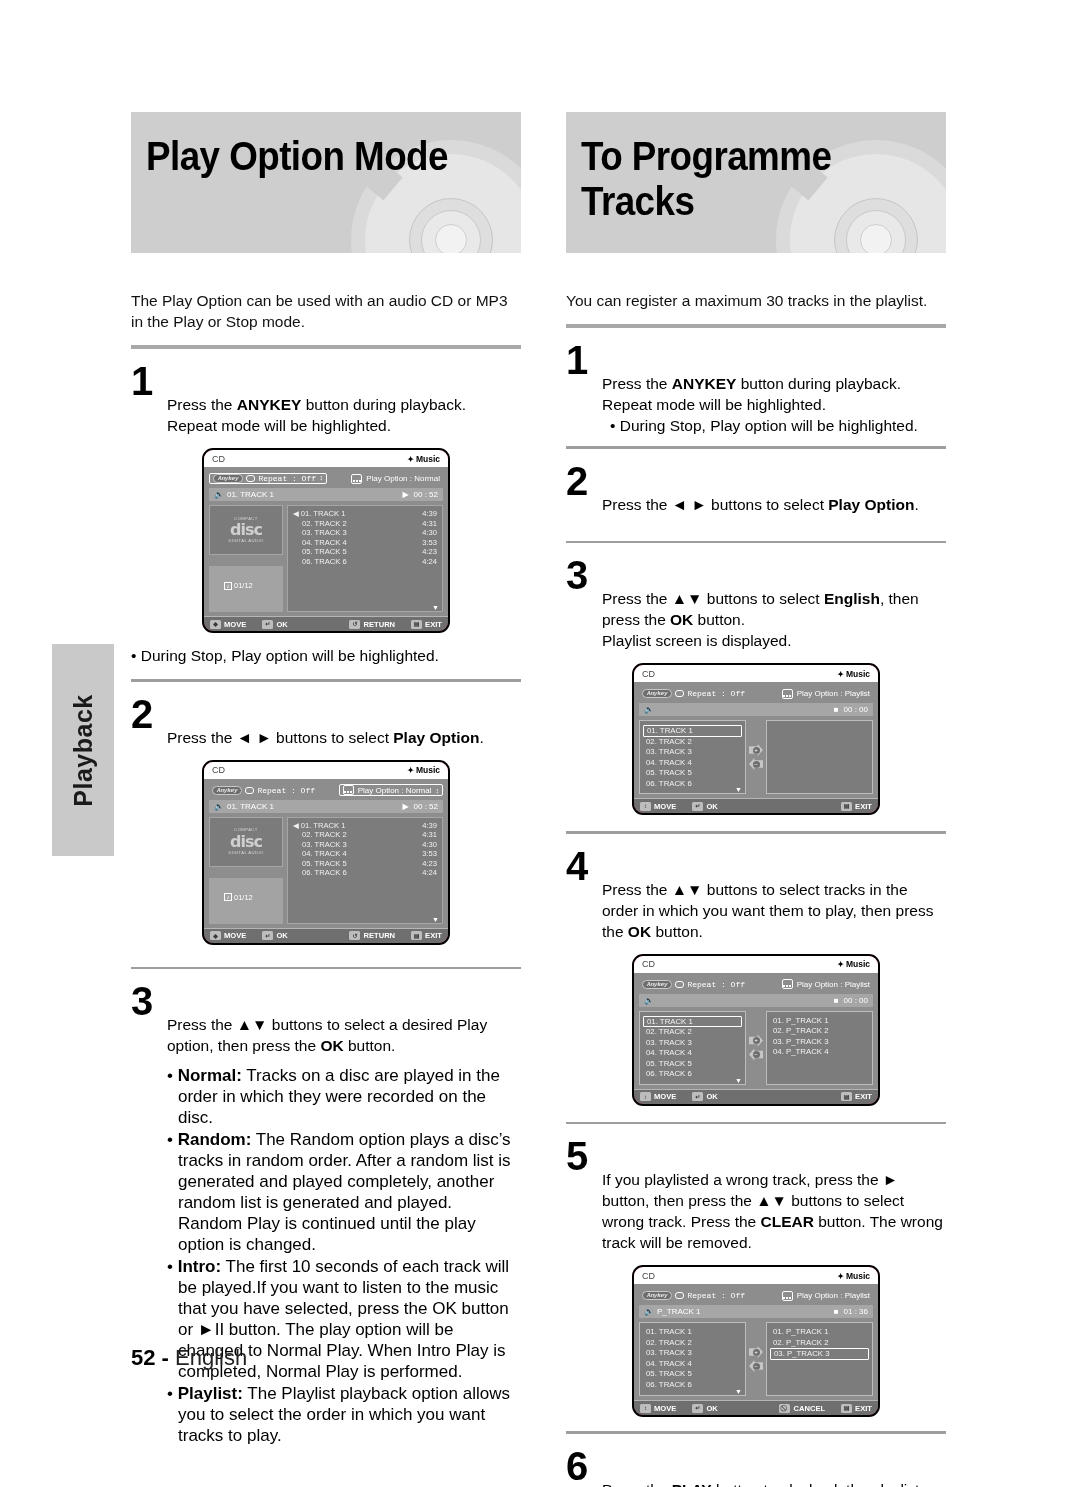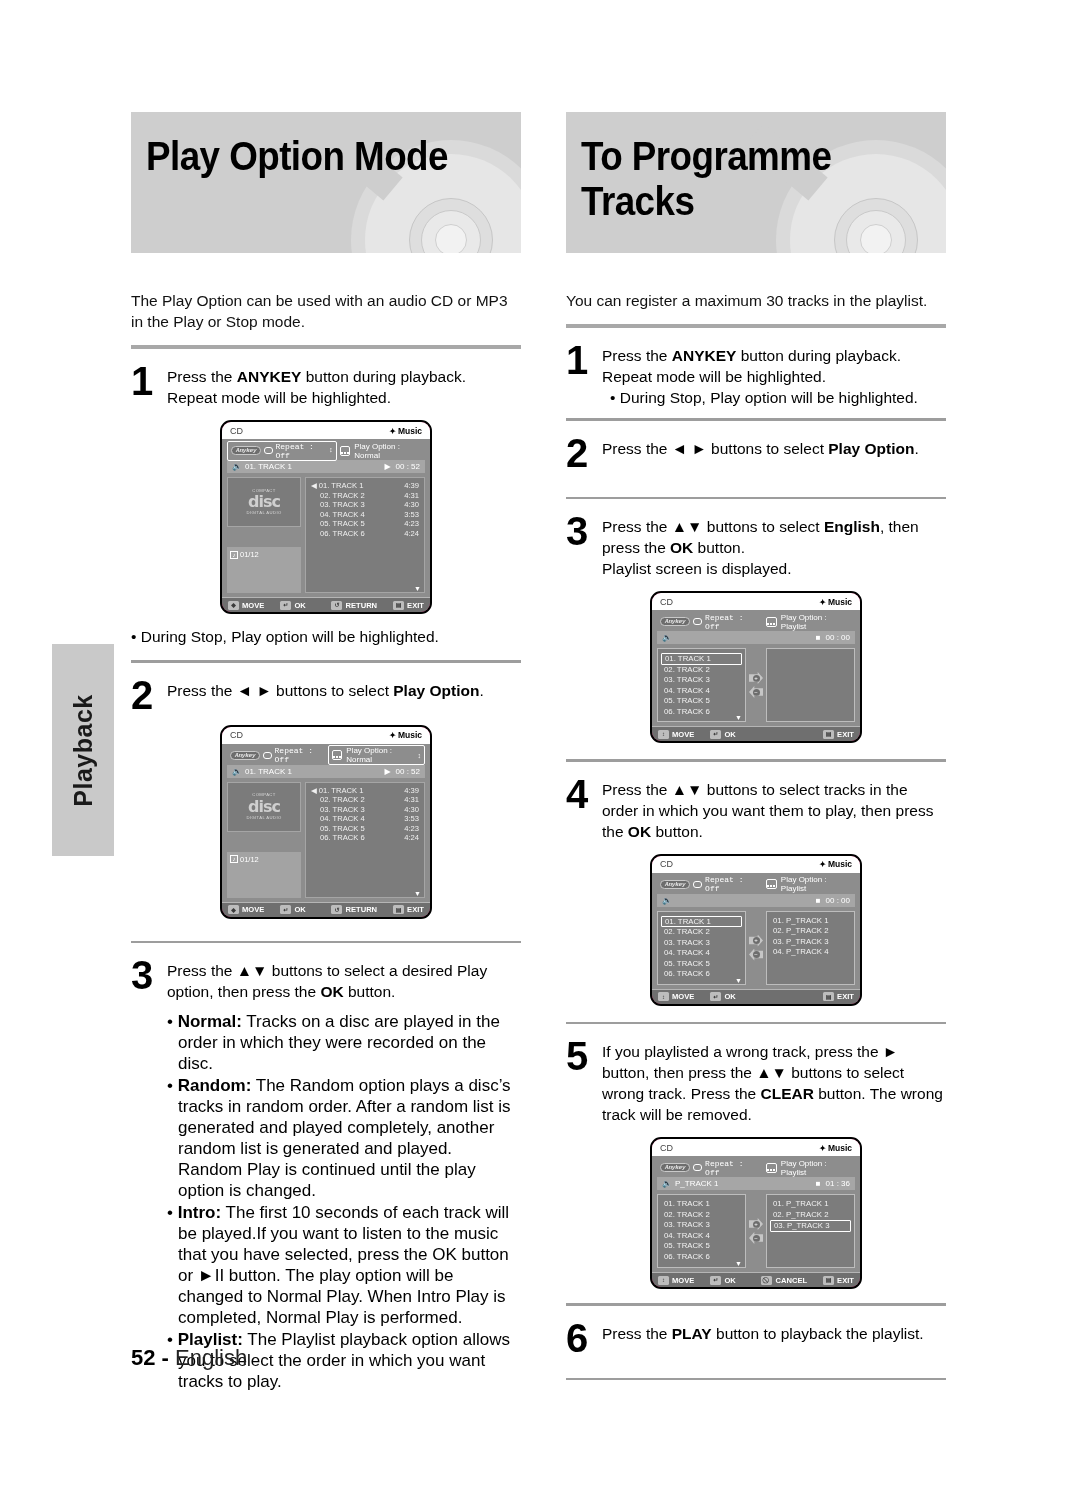--- a/index.html
+++ b/index.html
@@ -79,31 +79,31 @@
   .rule.thin{ height:2.5px; background:#9d9d9d; }
   .rule-wrap{ margin:13px 0 0 0; }
 
   
   .step{ display:flex; margin-top:12px; }
   .step .num{
     font-size:40px; font-weight:bold; line-height:36px;
     width:36px; flex:0 0 36px; color:#000; letter-spacing:-1px;
     margin-top:2px;
   }
-  .step .body{ flex:1; font-size:15.5px; line-height:21px; padding-top:5px;}
+  .step .body{ flex:1; font-size:15.5px; line-height:21px; padding-top:5px;margin-top:28px;}
   .step .body b{ font-weight:bold; }
   .sub{ padding-left:9px; text-indent:-9px; }
 
   .bullets{ margin-top:9px; font-size:17px; line-height:21px; }
   .bullets .bi{ padding-left:11px; text-indent:-11px; margin-bottom:1px; }
   .note{ font-size:15.5px; line-height:21px; padding-left:11px; text-indent:-11px; }
 
   
   .osd{
-    width:212px; background:#be185d; border:2px solid #000;
+    width:248px; background:#be185d; border:2px solid #000;
     border-radius:11px; margin:12px auto 0 auto;
     padding:0; overflow:hidden;
     font-family:"Liberation Sans", sans-serif;
     color:#fff;
   }
   .osd-head{
     height:17px; background:#fff; color:#444;
     display:flex; align-items:center; justify-content:space-between;
     padding:0 8px; font-size:9px;
   }
@@ -140,31 +140,31 @@
     margin-bottom:4px;
   }
   .osd-row2 .l{ display:flex; align-items:center; gap:3px;}
   .osd-row2 .r{ display:flex; align-items:center; gap:5px;}
   .spk{ display:inline-block; font-size:8px; }
 
   .osd-main{ display:flex; gap:4px; padding-bottom:4px; }
   .panel-left{ width:74px; }
   .cd-box{
     height:50px; background:#7b7b7b; border:1.2px solid #a5a5a5;
-    display:flex; align-items:center; justify-content:center; margin-bottom:20px;
+    display:flex; align-items:center; justify-content:center; margin-bottom:11px;
   }
   .cd-logo{ text-align:center; line-height:1; }
   .cd-logo .c1{ font-size:4.2px; letter-spacing:.4px; color:#d8d8d8; display:block; margin-bottom:1px;}
   .cd-logo .c2{
     font-size:16px; font-weight:bold; color:#cfcfcf; display:block;
     letter-spacing:-1px; font-family:"DejaVu Sans", sans-serif;
   }
   .cd-logo .c3{ font-size:4.2px; letter-spacing:.4px; color:#d8d8d8; display:block; margin-top:1px;}
   .trk-box{
-    height:46px; background:#a3a3a3; padding:3px;
+    height:46px; background:#a3a3a3; padding:15px;
   }
   .trk-badge{
     display:flex; align-items:center; gap:2px; font-size:7.5px; color:#fff;
   }
   .note-ic{
     width:8px;height:8px;border:1px solid #fff;display:inline-flex;
     align-items:center;justify-content:center;font-size:6px;line-height:6px;
   }
 
   .panel-right{

